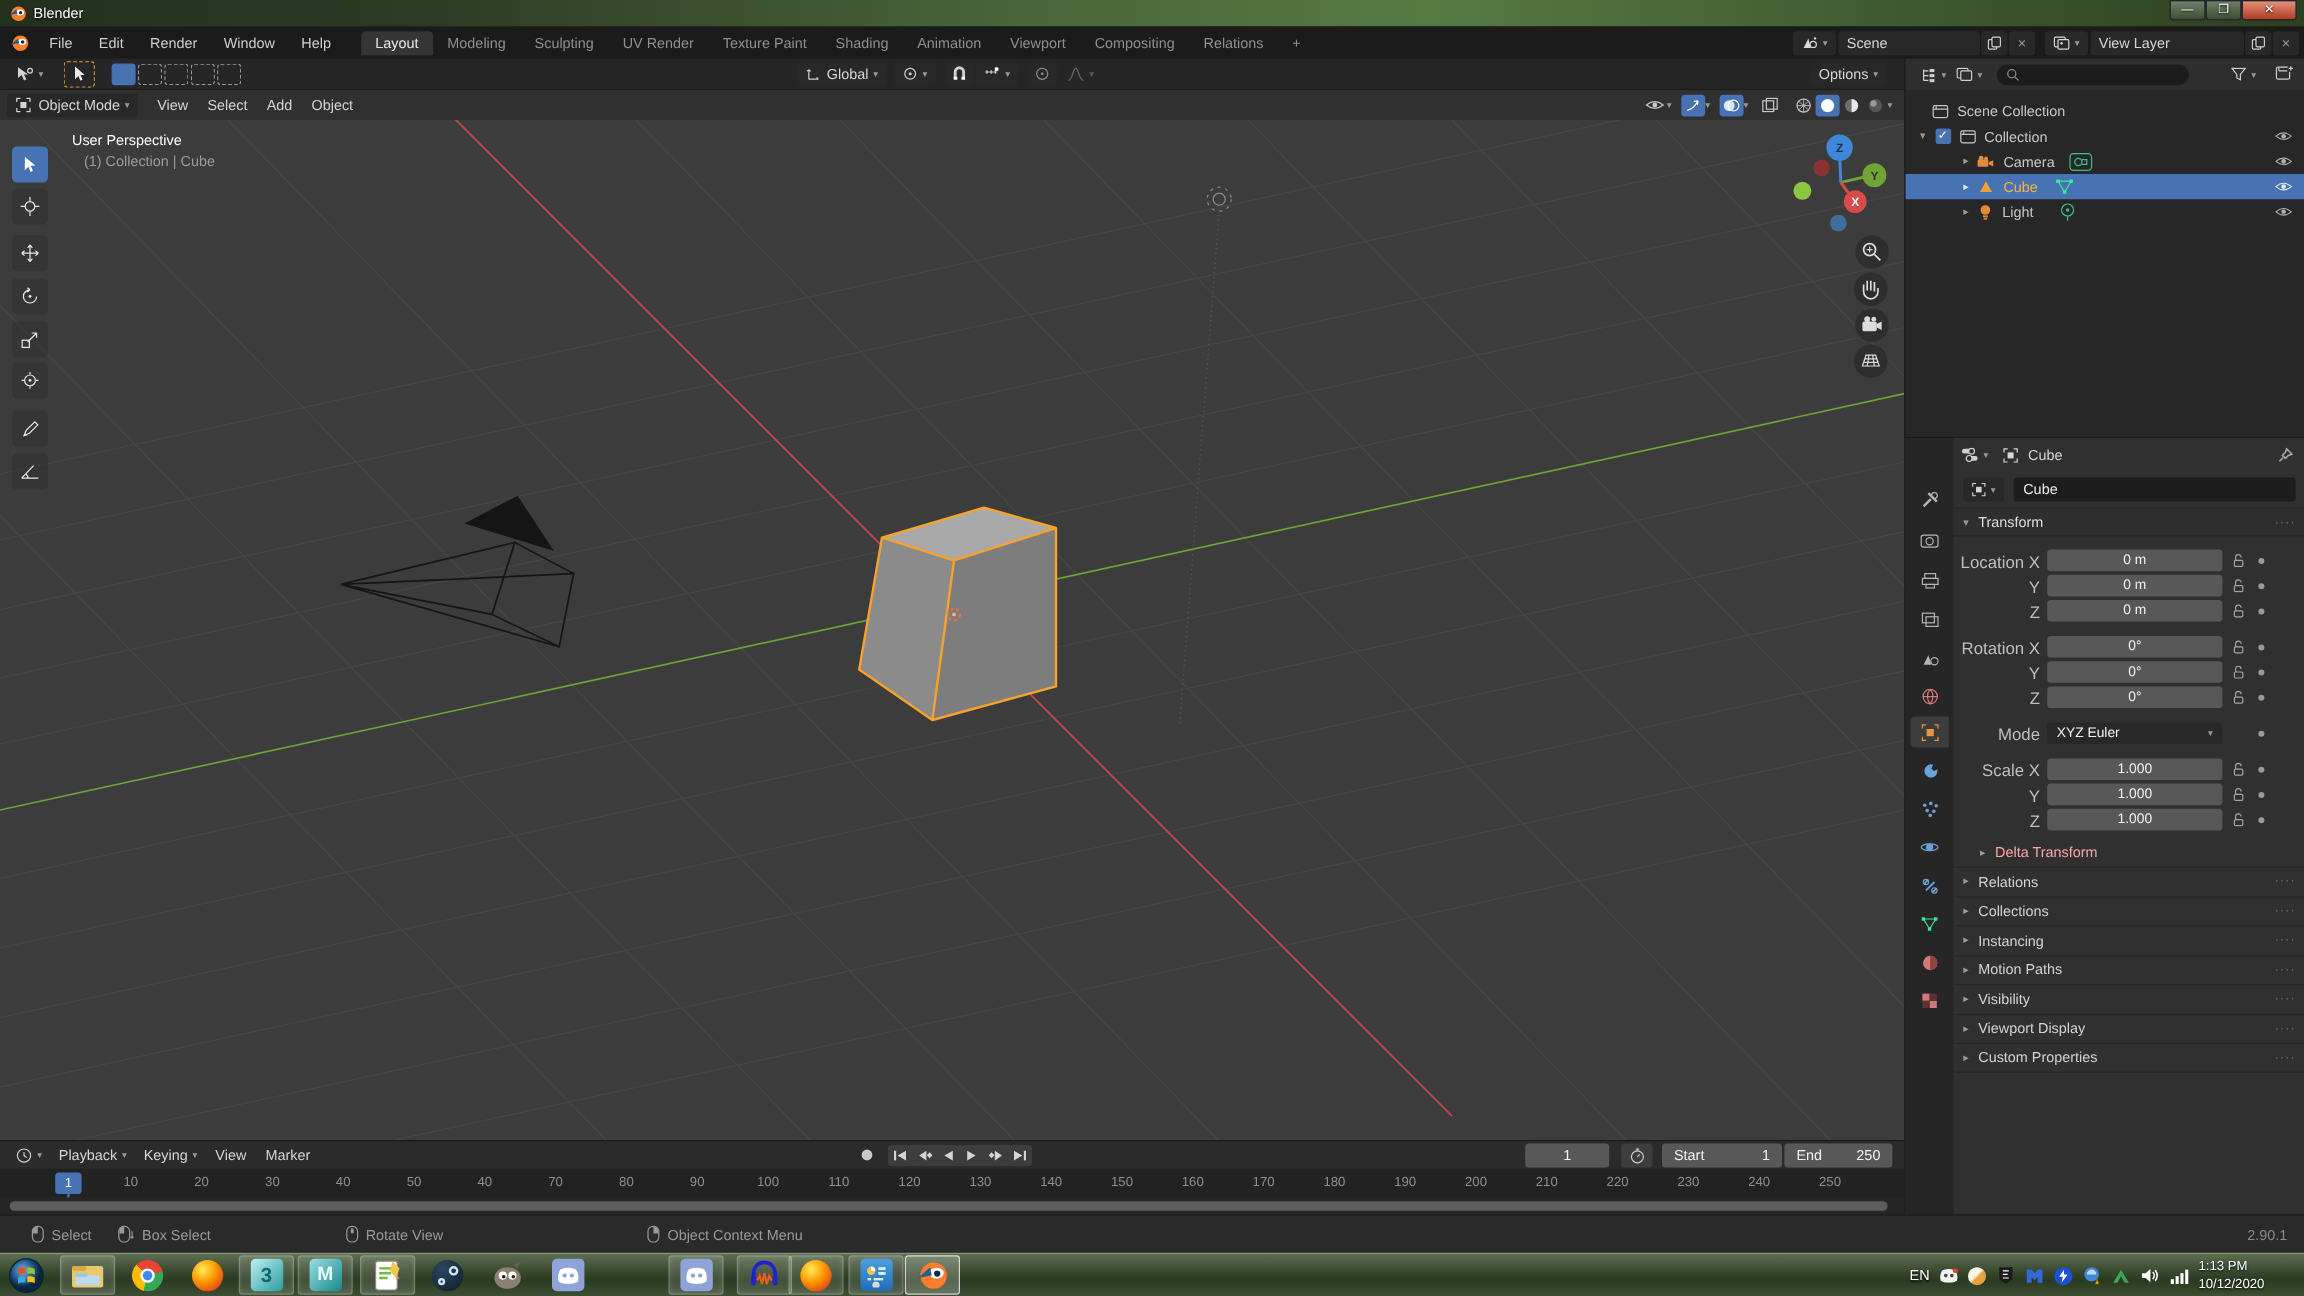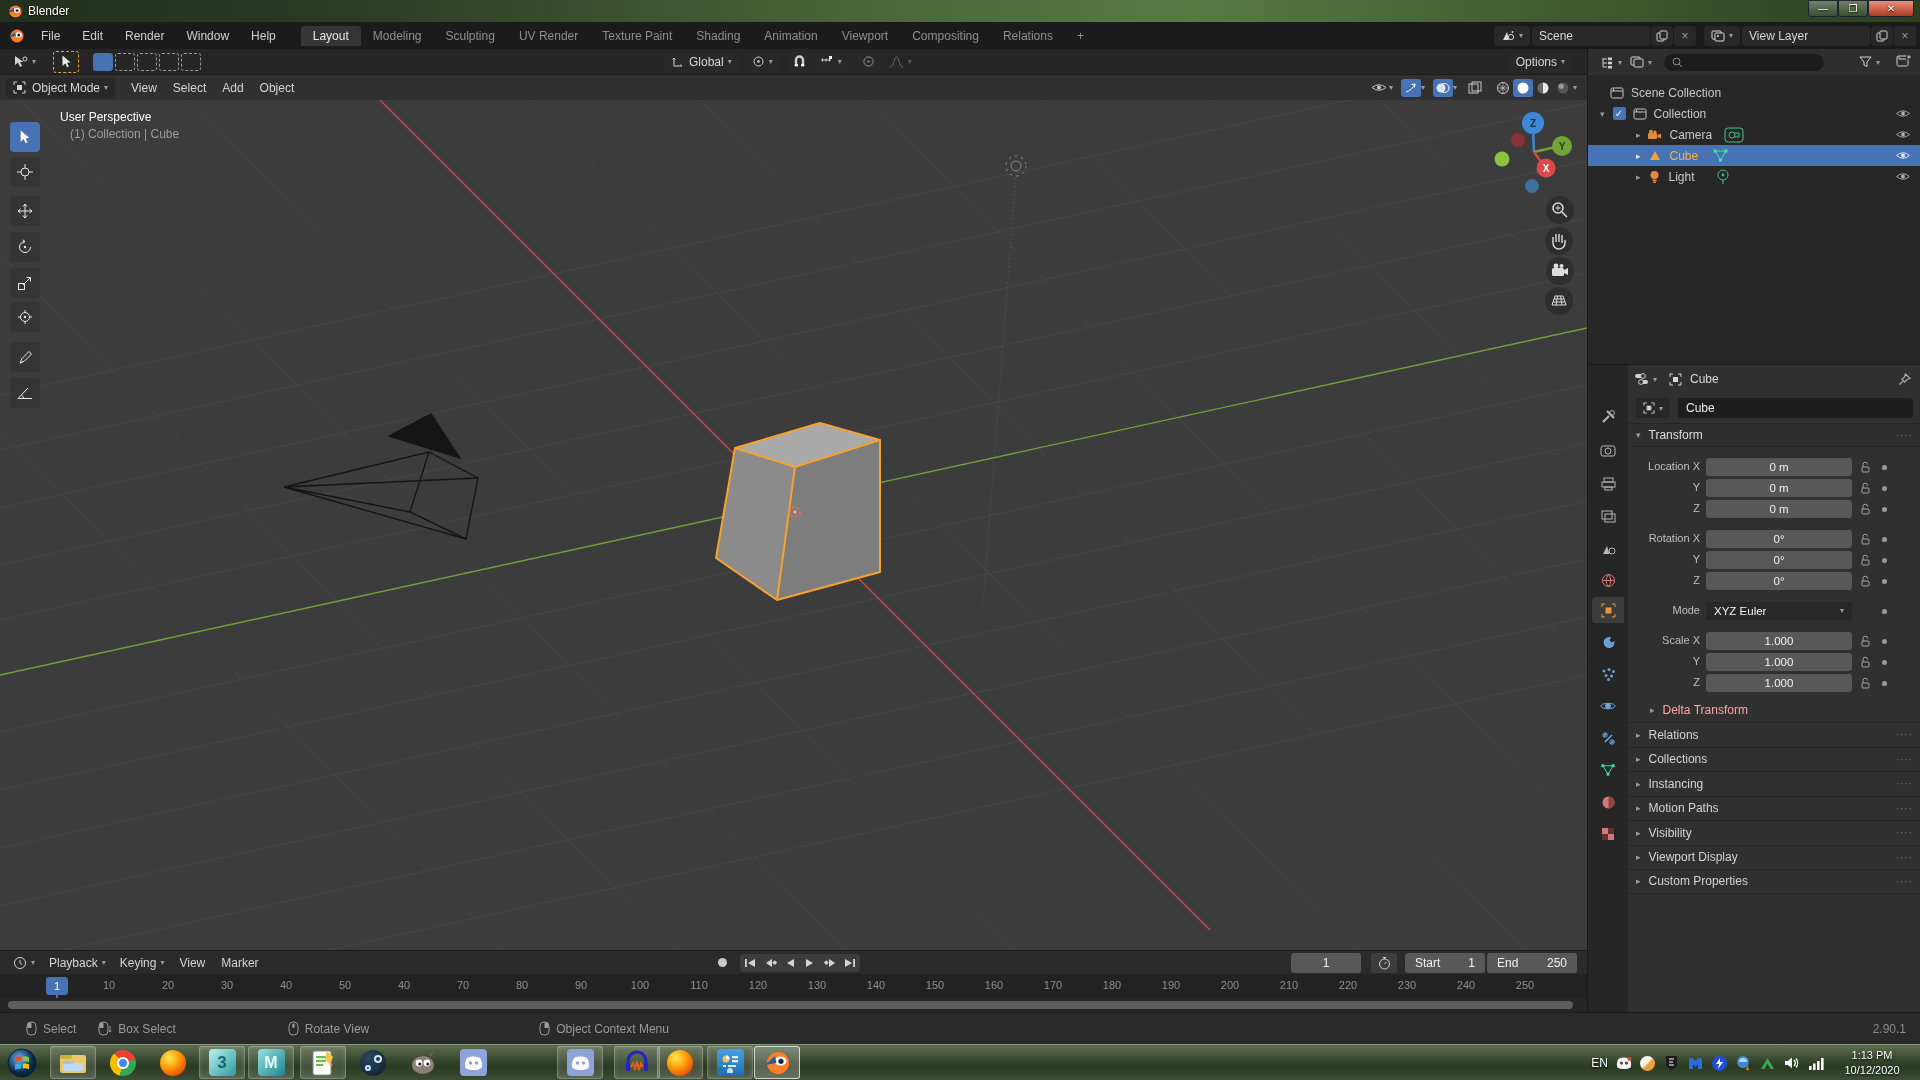--- a/index.html
+++ b/index.html
@@ -38,21 +38,21 @@
   
   .outliner{left:1587px;top:49px;width:333px;height:315px;background:#272727;border-left:1px solid #1a1a1a;}
   .outl-header{height:26px;background:#2e2e2e;display:flex;align-items:center;padding:0 8px;}
   .orow{position:absolute;left:0;width:333px;height:21px;display:flex;align-items:center;color:#c8c8c8;}
   .props{left:1587px;top:364px;width:333px;height:648px;background:#303030;border-left:1px solid #1a1a1a;border-top:1px solid #1a1a1a;}
   .tabstrip{position:absolute;left:0;top:0;width:40px;height:648px;background:#262626;}
   .ptab{position:absolute;left:4px;width:32px;height:26px;border-radius:4px 0 0 4px;display:flex;align-items:center;justify-content:center;}
   .ptab.on{background:#3c3c3c;}
   .pcontent{position:absolute;left:40px;top:0;width:293px;height:648px;}
   .frow{position:relative;height:18px;margin:3px 8px 3px 0;}
-  .flabel{position:absolute;left:0;top:2px;width:72px;text-align:right;color:#bfbfbf;font-size:11px;}
+  .flabel{position:absolute;left:0;top:2px;width:72px;text-align:right;color:#bfbfbf;font-size:14px;}
   .ffield{position:absolute;left:78px;top:0;width:146px;height:18px;background:#585858;border-radius:3px;
     color:#f2f2f2;text-align:center;line-height:18px;font-size:11.5px;}
   .flock{position:absolute;left:232px;top:3px;}
   .fdot{position:absolute;left:254px;top:7px;width:5px;height:5px;border-radius:50%;background:#9a9a9a;}
   .prow{position:relative;height:24.5px;border-top:1px solid #262626;display:flex;align-items:center;color:#d3d3d3;}
   .dragdots{position:absolute;right:8px;color:#6d6d6d;letter-spacing:1px;font-size:10px;}
   .tri{font-size:9px;color:#9a9a9a;}
   
   .tl-header{left:0;top:950px;width:1587px;height:24px;background:#2b2b2b;display:flex;align-items:center;border-top:1px solid #1a1a1a;}
   .tl-ruler{left:0;top:974px;width:1587px;height:24px;background:#222;}
@@ -507,21 +507,21 @@
     <div style="position:absolute;right:10px;display:flex;align-items:center">
       <div class="btn" style="width:70px;background:#585858;color:#f2f2f2">
         <span>1</span>
       </div>
       <div class="btn" style="width:26px;padding:0;margin-left:10px;background:#3d3d3d">
         <svg width="13" height="14" viewBox="0 0 13 14">
           <circle cx="6.5" cy="8" r="5" fill="none" stroke="#cfcfcf"></circle>
             <path d="M5 1.5 H8 M6.5 1.5 V3 M6.5 8 L8.5 6" stroke="#cfcfcf" fill="none"></path>
         </svg>
       </div>
-      <div class="btn" style="width:80px;margin-left:8px;background:#585858;color:#f2f2f2;justify-content:space-between;padding:0 10px">
+      <div class="btn" style="width:100px;margin-left:8px;background:#585858;color:#f2f2f2;justify-content:space-between;padding:0 10px">
         <span>Start</span>
           <span>1</span>
       </div>
       <div class="btn" style="width:90px;margin-left:2px;background:#585858;color:#f2f2f2;justify-content:space-between;padding:0 10px">
         <span>End</span>
           <span>250</span>
       </div>
     </div>
   </div>
 
@@ -1149,19 +1149,19 @@
       </div>
       <div class="trayicon">
         <svg width="16" height="13" viewBox="0 0 16 13">
             <rect x="1" y="9" width="2.6" height="4" fill="#fff"></rect>
             <rect x="5" y="6.5" width="2.6" height="6.5" fill="#fff"></rect>
             <rect x="9" y="4" width="2.6" height="9" fill="#fff"></rect>
             <rect x="13" y="1" width="2.6" height="12" fill="#fff"></rect>
           </svg>
       </div>
     </div>
-    <div style="position:absolute;right:8px;top:3px;width:80px;text-align:center;color:#fff;font-size:11px;line-height:15px;text-shadow:0 1px 2px #000">
+    <div style="position:absolute;right:8px;top:3px;width:80px;text-align:left;color:#fff;font-size:11px;line-height:15px;text-shadow:0 1px 2px #000">
       <div>1:13 PM</div>
       <div>10/12/2020</div>
     </div>
   </div>
 
 </div>
 
 </body></html>

